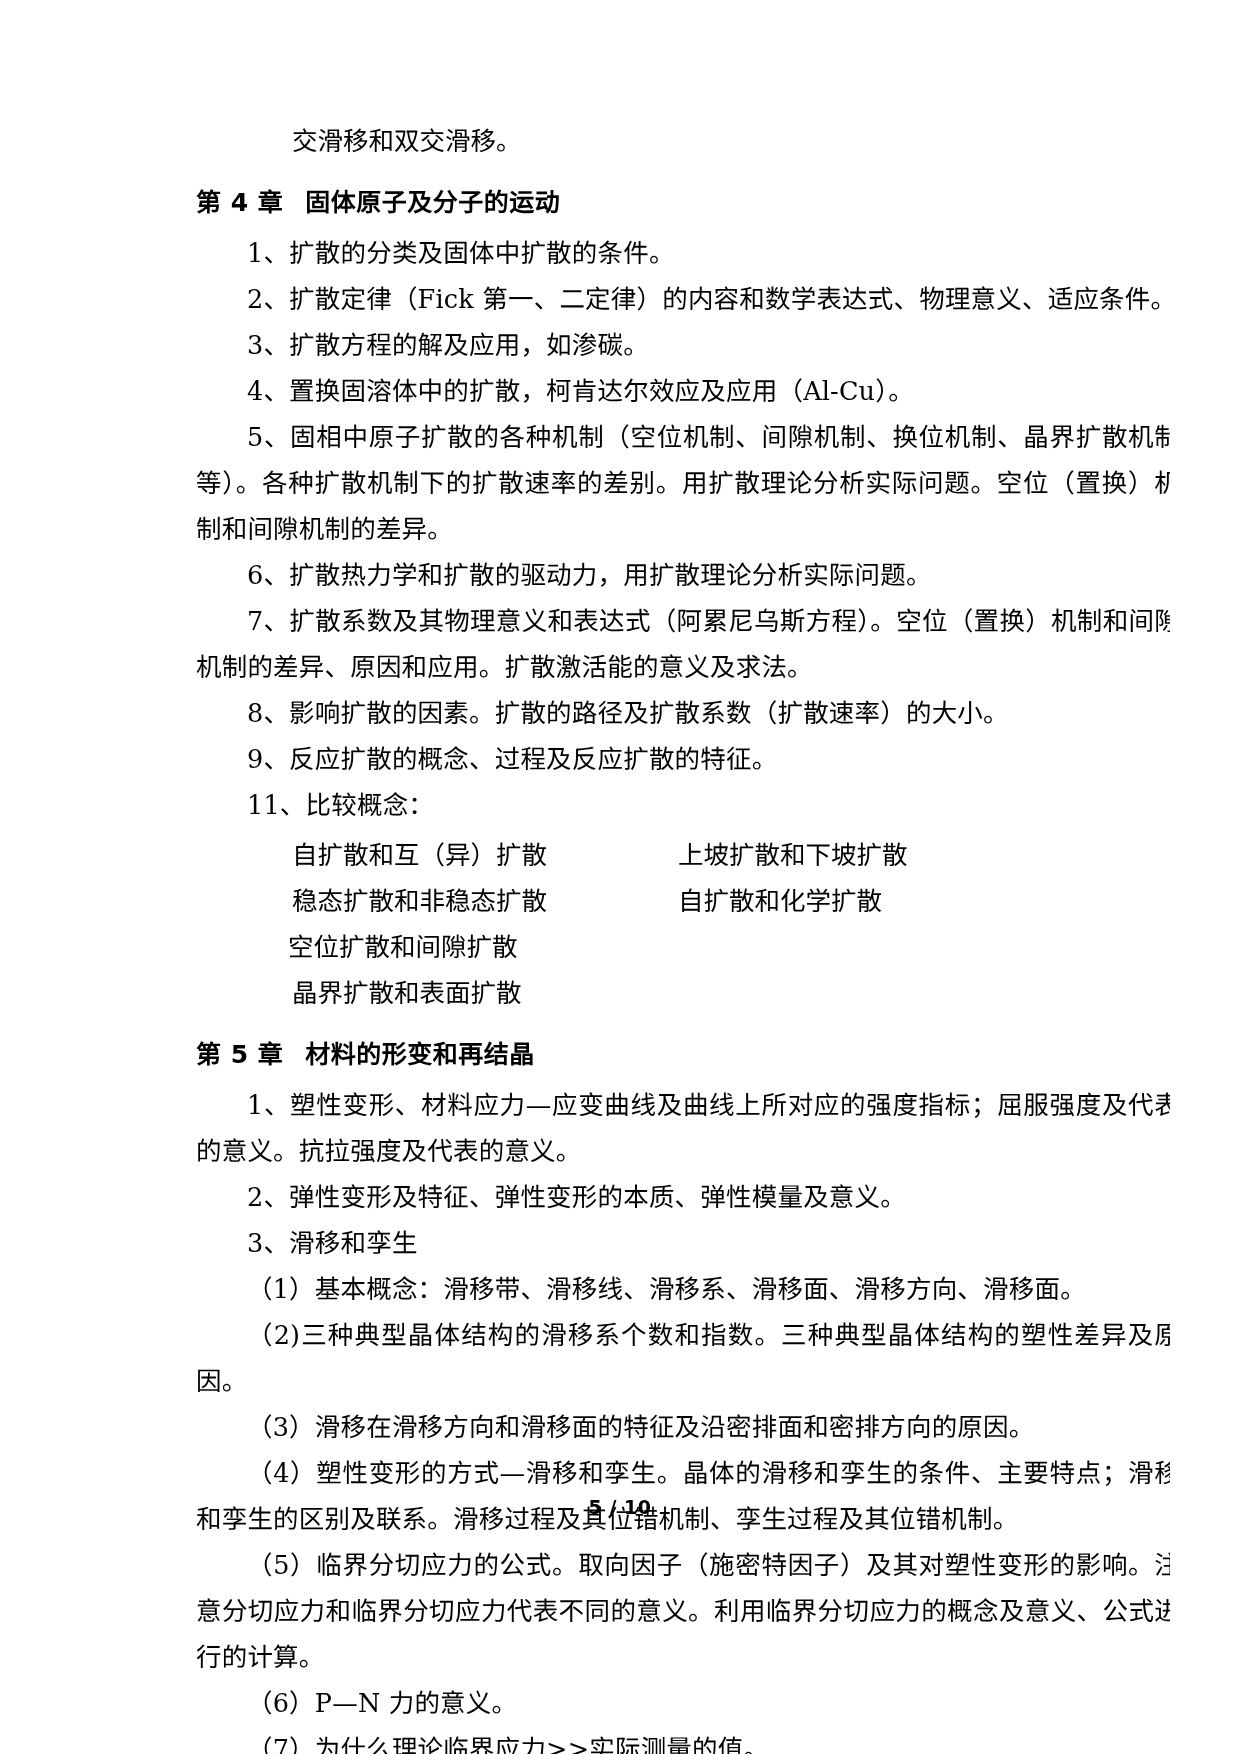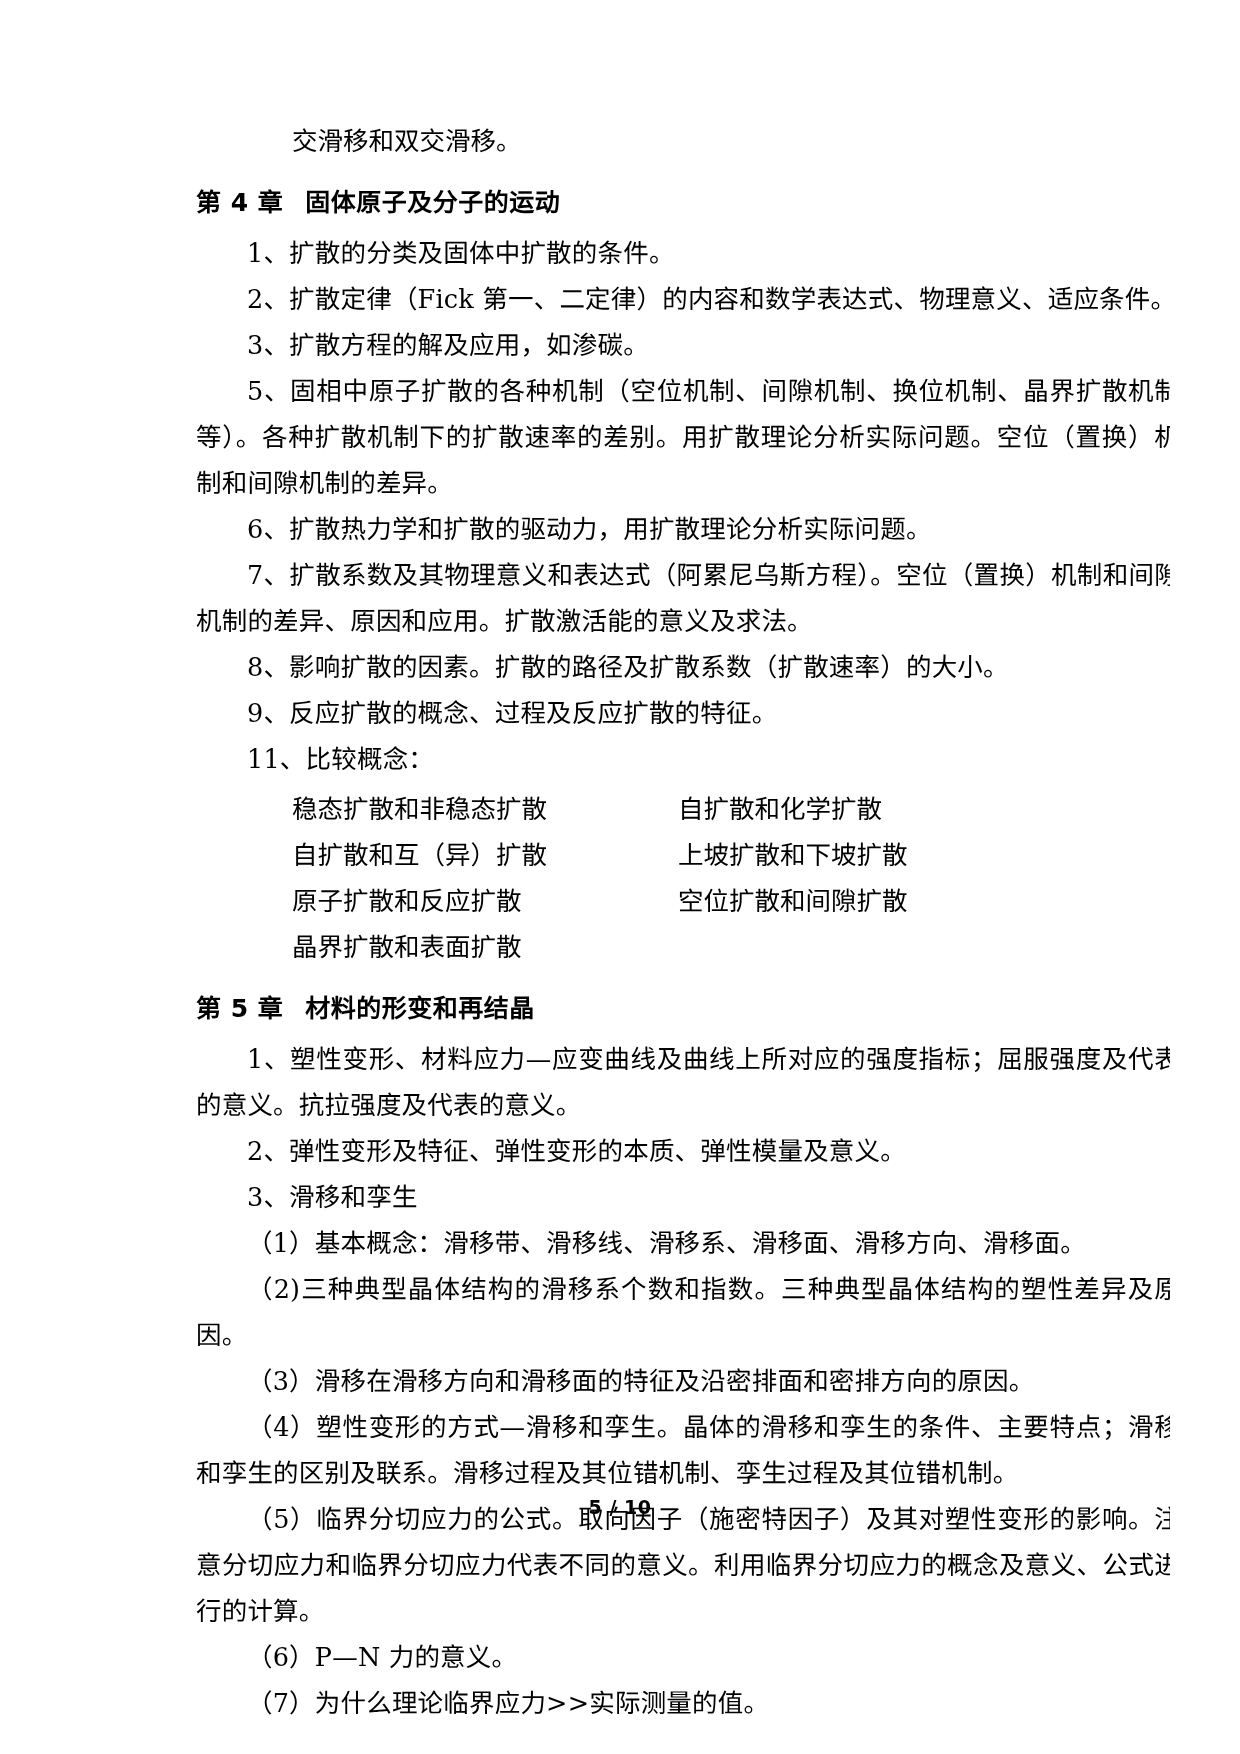--- a/index.html
+++ b/index.html
@@ -113,38 +113,38 @@
 
     <div class="spacer-sm"></div>
 
     <div class="chapter">
       <span class="num">第 4 章</span><span class="gap"></span><span>固体原子及分子的运动</span>
     </div>
 
     <p class="p indent2">1、扩散的分类及固体中扩散的条件。</p>
     <p class="p indent2">2、扩散定律（Fick 第一、二定律）的内容和数学表达式、物理意义、适应条件。</p>
     <p class="p indent2">3、扩散方程的解及应用，如渗碳。</p>
+    <p class="p indent2">4、置换固溶体中的扩散，柯肯达尔效应及应用（Al-Cu）。</p>
     <p class="p indent2">5、固相中原子扩散的各种机制（空位机制、间隙机制、换位机制、晶界扩散机制等）。各种扩散机制下的扩散速率的差别。用扩散理论分析实际问题。空位（置换）机制和间隙机制的差异。</p>
     <p class="p indent2">6、扩散热力学和扩散的驱动力，用扩散理论分析实际问题。</p>
     <p class="p indent2">7、扩散系数及其物理意义和表达式（阿累尼乌斯方程）。空位（置换）机制和间隙机制的差异、原因和应用。扩散激活能的意义及求法。</p>
     <p class="p indent2">8、影响扩散的因素。扩散的路径及扩散系数（扩散速率）的大小。</p>
     <p class="p indent2">9、反应扩散的概念、过程及反应扩散的特征。</p>
     <p class="p indent2">11、比较概念：</p>
 
     <div class="compare">
       <div class="compare-row">
+        <div class="compare-col-left">自扩散和互（异）扩散</div>
+        <div class="compare-col-right">上坡扩散和下坡扩散</div>
+      </div>
+      <div class="compare-row">
         <div class="compare-col-left">稳态扩散和非稳态扩散</div>
         <div class="compare-col-right">自扩散和化学扩散</div>
       </div>
       <div class="compare-row">
-        <div class="compare-col-left">自扩散和互（异）扩散</div>
-        <div class="compare-col-right">上坡扩散和下坡扩散</div>
-      </div>
-      <div class="compare-row">
-        <div class="compare-col-left">原子扩散和反应扩散</div>
         <div class="compare-col-right">空位扩散和间隙扩散</div>
       </div>
       <div class="compare-row">
         <div class="compare-col-left">晶界扩散和表面扩散</div>
         <div class="compare-col-right"></div>
       </div>
     </div>
 
     <div class="spacer-sm"></div>
 

